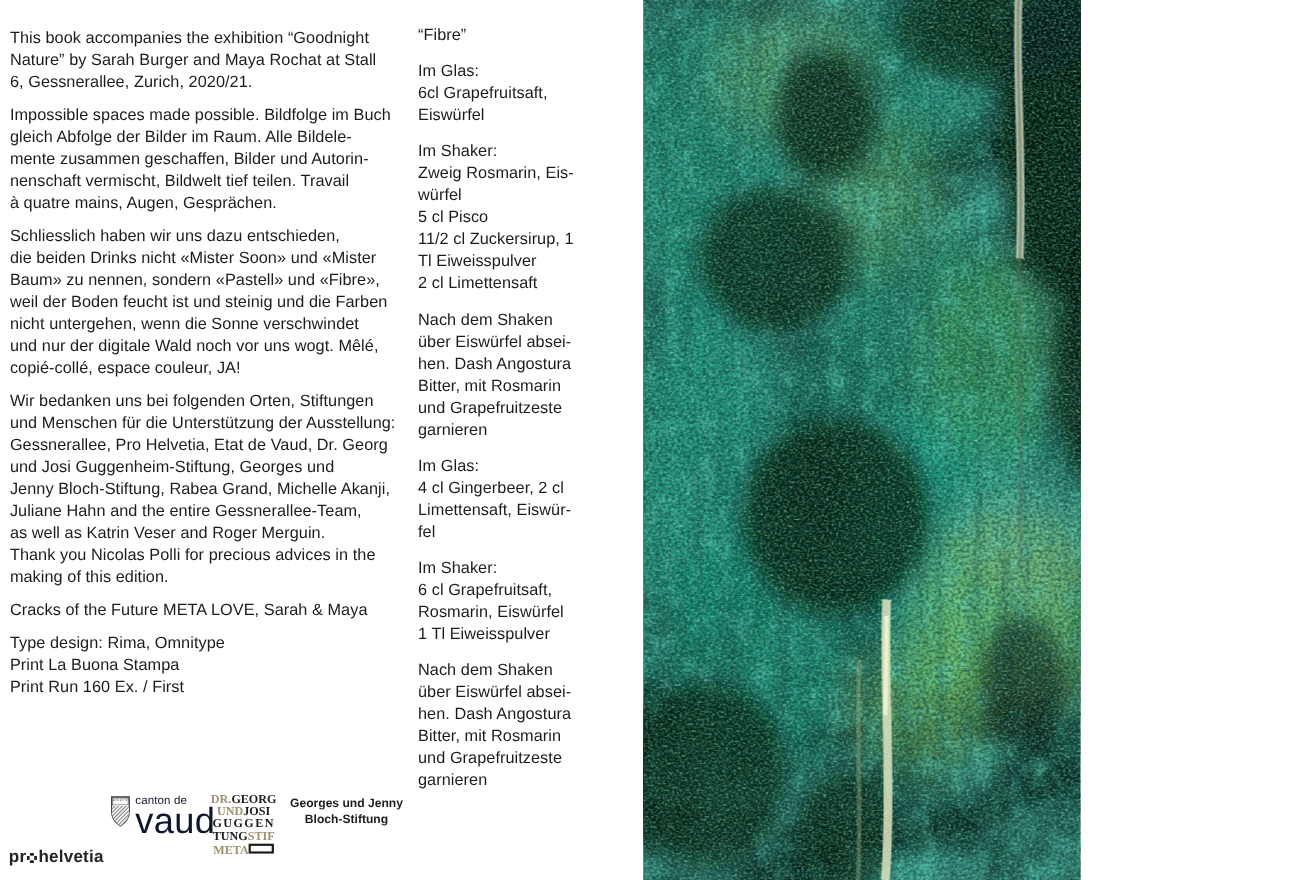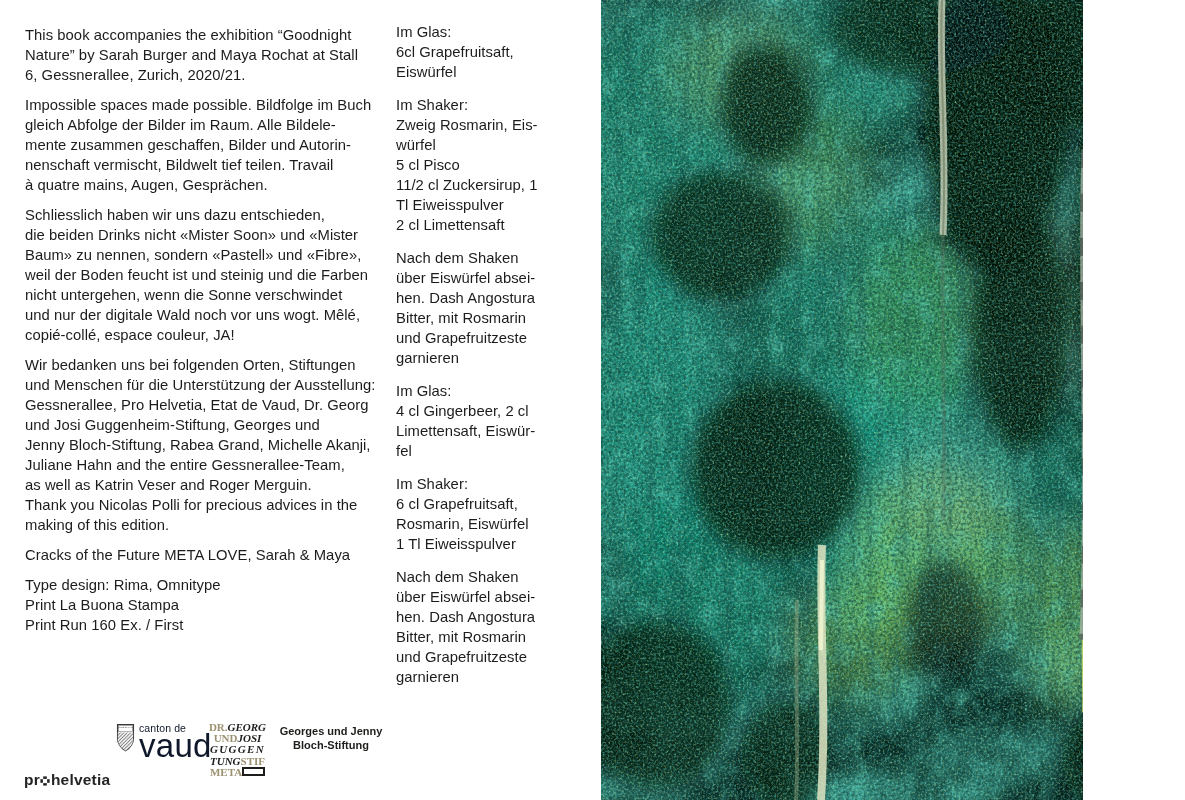--- a/index.html
+++ b/index.html
@@ -1,18 +1,18 @@
 <!DOCTYPE html>
 <html><head>
 <meta charset="utf-8">
 <style>
   html,body{margin:0;padding:0;}
   body{width:1185px;height:800px;position:relative;background:#ffffff;
        font-family:"Liberation Sans", sans-serif;color:#1c1c1c;overflow:hidden;}
-  .page{position:absolute;left:16px;top:0;width:1067px;height:800px;background:#fff;overflow:hidden;}
+  .page{position:absolute;left:0;top:0;width:982px;height:800px;background:#fff;overflow:hidden;}
 
   
   .left-col{position:absolute;left:9px;top:25px;width:372px;
             font-size:14.8px;line-height:20px;letter-spacing:0.05px;}
   .left-col .para{white-space:pre-line;margin:0 0 10px 0;}
   .mid-col{position:absolute;left:380px;top:22px;width:202px;
            font-size:14.8px;line-height:20px;letter-spacing:0.05px;}
   .mid-col .block{white-space:pre-line;margin:0 0 13px 0;}
 
   
@@ -23,21 +23,21 @@
   .logo-vaud{position:absolute;left:100px;top:723px;display:flex;align-items:flex-start;}
   .vaud-text{margin-left:4px;color:#0f172a;}
   .vaud-small{font-size:10.5px;line-height:11px;letter-spacing:0.1px;}
   .vaud-big{font-size:33px;line-height:24px;font-weight:normal;letter-spacing:0.3px;margin-top:0px;}
 
   .logo-guggenheim{position:absolute;left:190px;top:722px;width:63px;
         font-family:"Liberation Serif", serif;font-weight:bold;font-size:11px;line-height:11.2px;
         color:#1d1d1b;}
   .gg-line{display:flex;justify-content:center;align-items:baseline;}
   .gg-olive{color:#9c9170;}
-  .gg-black{color:#1d1d1b;font-style:italic;}
+  .gg-black{color:#1d1d1b;}
   .gg-single{letter-spacing:1.3px;}
   .gg-box{display:inline-block;width:19px;height:5px;border:2px solid #1d1d1b;}
 
   .logo-bloch{position:absolute;left:262px;top:724px;width:106px;text-align:center;
         font-size:11px;font-weight:bold;line-height:14px;color:#1d1d1b;}
 
   
   .photo{position:absolute;left:585px;top:0;width:600px;height:800px;overflow:hidden;background:#06231c;}
   .photo svg{display:block;width:600px;height:800px;}
 </style>
@@ -71,20 +71,21 @@
 as well as Katrin Veser and Roger Merguin.
 Thank you Nicolas Polli for precious advices in the
 making of this edition.</p>
     <p class="para">Cracks of the Future META LOVE, Sarah &amp; Maya</p>
     <p class="para">Type design: Rima, Omnitype
 Print La Buona Stampa
 Print Run 160 Ex. / First</p>
   </div>
 
   <div class="mid-col">
+    <p class="block">“Fibre”</p>
     <p class="block">Im Glas:
 6cl Grapefruitsaft,
 Eiswürfel</p>
     <p class="block">Im Shaker:
 Zweig Rosmarin, Eis-
 würfel
 5 cl Pisco
 11/2 cl Zuckersirup, 1
 Tl Eiweisspulver
 2 cl Limettensaft</p>

